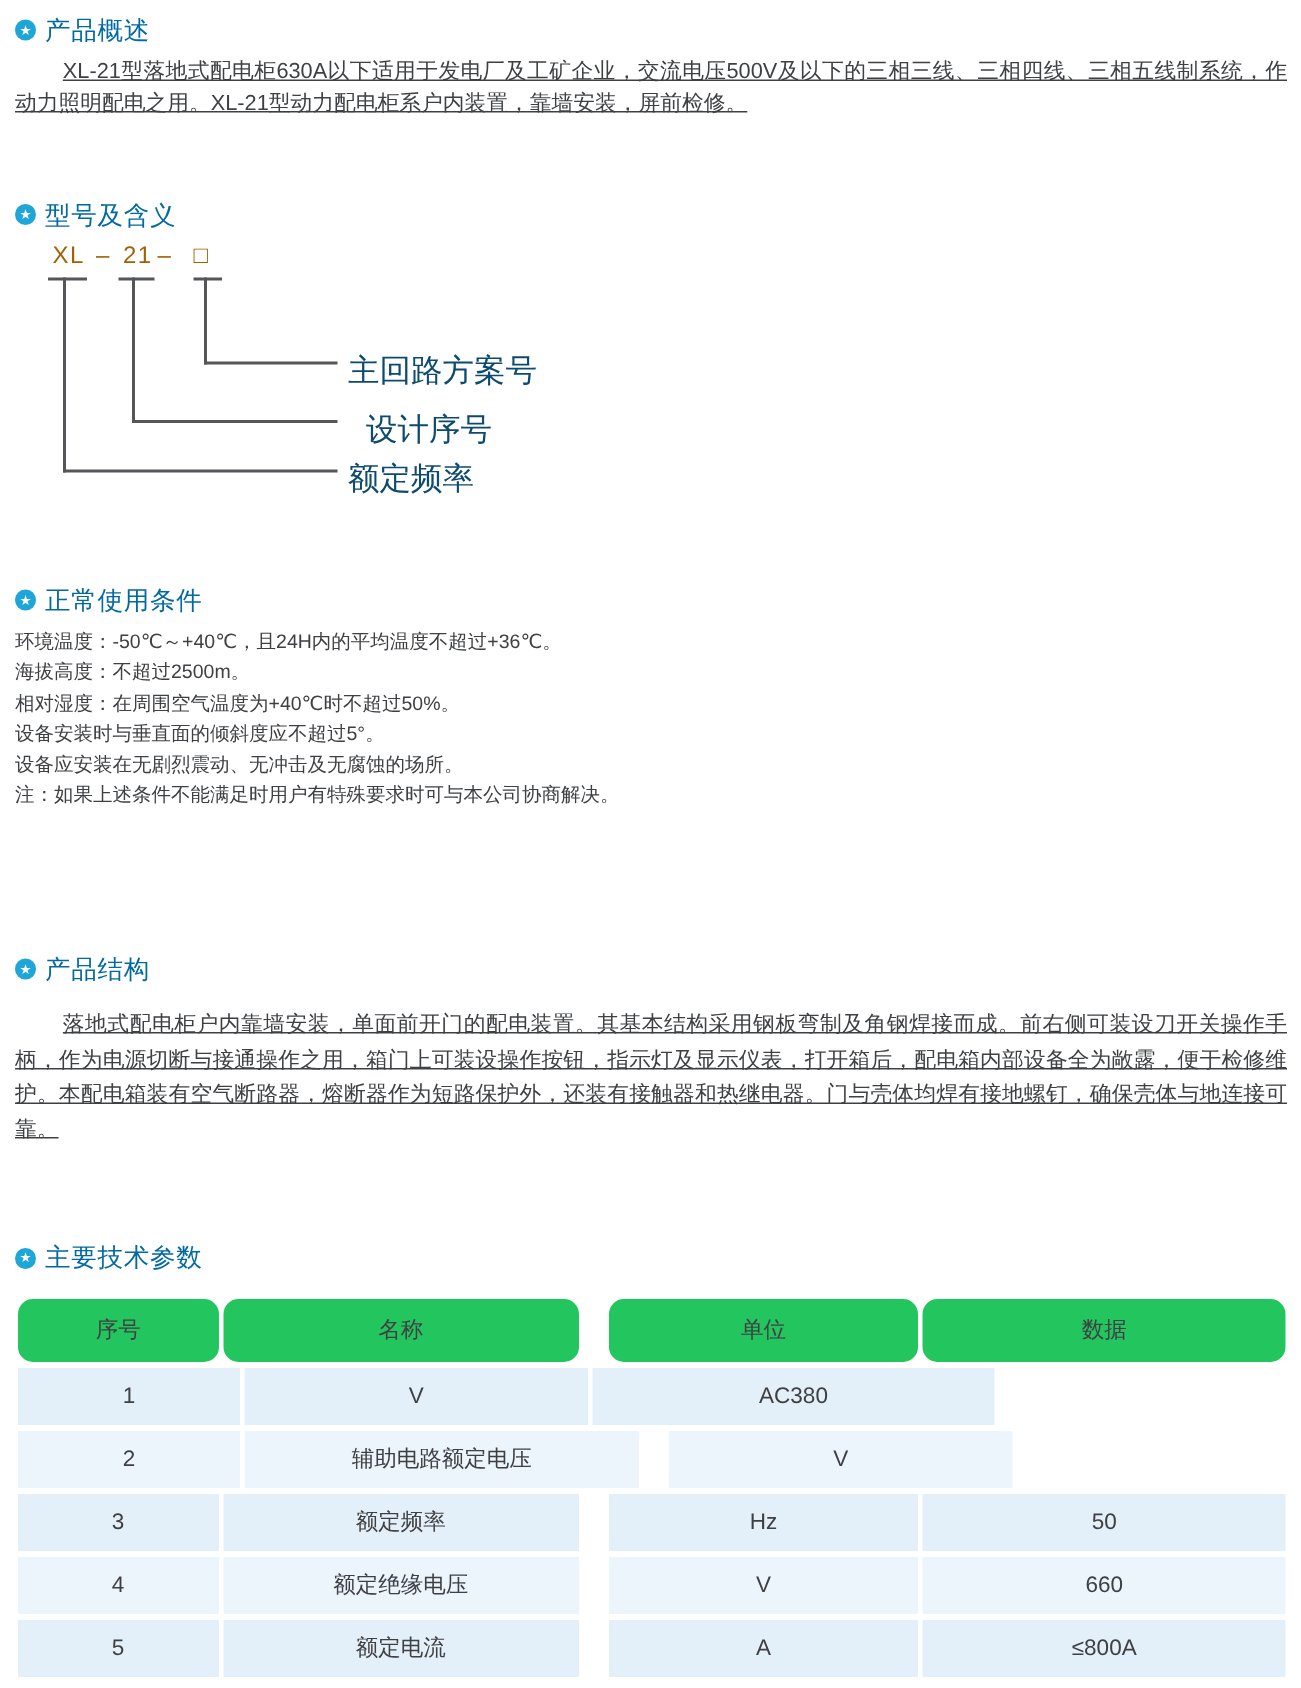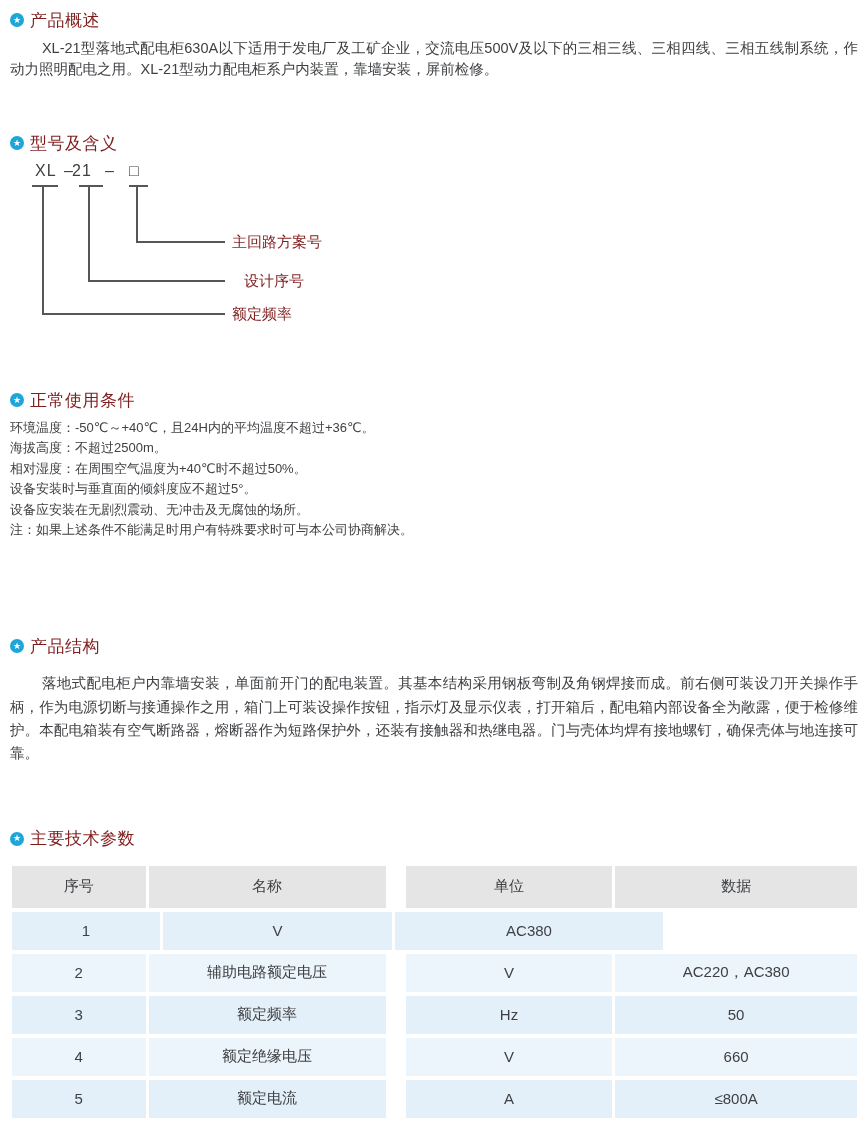--- a/index.html
+++ b/index.html
@@ -13,48 +13,49 @@
     display:flex;align-items:center;gap:6px;
     margin-left:10px;height:20px;
   }
   .sec-icon{
     width:14px;height:14px;border-radius:50%;
     background:#1ea6d9;color:#ffffff;
     display:flex;align-items:center;justify-content:center;
     font-size:9px;line-height:1;flex:0 0 14px;
   }
   .sec-title{
-    font-size:17px;color:#7f1d1d;letter-spacing:.5px;white-space:nowrap;
+    font-size:17px;color:#0369a1;letter-spacing:.5px;white-space:nowrap;
   }
   
   .para{
     margin:8px 10px 0 10px;width:848px;
     font-size:14.5px;line-height:21px;text-indent:2.2em;
     text-align:justify;
+    text-decoration:underline;
   }
   .para.structure{line-height:23.3px;}
   
   .diagram{position:relative;height:170px;margin-top:9px;}
-  .diagram .code{position:absolute;top:0;font-size:16px;color:#404040;letter-spacing:1px;}
+  .diagram .code{position:absolute;top:0;font-size:16px;color:#a16207;letter-spacing:1px;}
   .diagram .tick{position:absolute;height:2px;background:#55565a;}
   .diagram .vline{position:absolute;width:2px;background:#55565a;}
   .diagram .hline{position:absolute;height:2px;background:#55565a;}
-  .diagram .dlabel{position:absolute;font-size:15px;color:#7f1d1d;white-space:nowrap;}
+  .diagram .dlabel{position:absolute;font-size:21px;color:#0c4a6e;white-space:nowrap;}
   
   .cond{margin:8px 10px 0 10px;font-size:13px;line-height:20.4px;}
   .cond-line{white-space:nowrap;}
   .cond-line.indent{padding-left:21px;}
   
   .param-table{margin:17px 0 0 12px;width:845px;}
   .trow{display:flex;margin-bottom:4px;}
   .trow .tcell{
     display:flex;align-items:center;justify-content:center;
     font-size:15px;color:#3f4043;height:38px;
   }
-  .trow.head .tcell{background:#e5e5e5;height:42px;}
+  .trow.head .tcell{background:#22c55e;height:42px;border-radius:10px;}
   .trow.odd .tcell{background:#e4f0f9;}
   .trow.even .tcell{background:#ecf5fc;}
   .tcell.c0{width:148px;margin-right:3px;}
   .tcell.c1{width:263px;margin-right:20px;}
   .tcell.c2{width:229px;margin-right:3px;}
   .tcell.c3{width:268px;}
   
   .sp-a{margin-top:10px;}
   .sp-b{margin-top:53px;}
   .sp-c{margin-top:58px;}
@@ -71,21 +72,21 @@
 <div class="para">XL-21型落地式配电柜630A以下适用于发电厂及工矿企业，交流电压500V及以下的三相三线、三相四线、三相五线制系统，作动力照明配电之用。XL-21型动力配电柜系户内装置，靠墙安装，屏前检修。</div>
 
 <div class="sec-head sp-b">
   <span class="sec-icon">★</span>
   <span class="sec-title">型号及含义</span>
 </div>
 
 <div class="diagram">
   <span class="code" style="left:35px">XL</span>
   <span class="code" style="left:64px">–</span>
-  <span class="code" style="left:72px">21</span>
+  <span class="code" style="left:82px">21</span>
   <span class="code" style="left:105px">–</span>
   <span class="code" style="left:129px">□</span>
 
   <div class="tick" style="left:32px;top:23px;width:26px"></div>
   <div class="tick" style="left:79px;top:23px;width:24px"></div>
   <div class="tick" style="left:129px;top:23px;width:19px"></div>
 
   <div class="vline" style="left:42px;top:23px;height:130px"></div>
   <div class="vline" style="left:88px;top:23px;height:97px"></div>
   <div class="vline" style="left:136px;top:23px;height:58px"></div>
@@ -133,21 +134,20 @@
   <div>
       <div class="trow odd">
         <div class="tcell c0">1</div>
         <div class="tcell c2">V</div>
         <div class="tcell c3">AC380</div>
       </div>
       <div class="trow even">
         <div class="tcell c0">2</div>
         <div class="tcell c1">辅助电路额定电压</div>
         <div class="tcell c2">V</div>
-        <div class="tcell c3">AC220，AC380</div>
       </div>
       <div class="trow odd">
         <div class="tcell c0">3</div>
         <div class="tcell c1">额定频率</div>
         <div class="tcell c2">Hz</div>
         <div class="tcell c3">50</div>
       </div>
       <div class="trow even">
         <div class="tcell c0">4</div>
         <div class="tcell c1">额定绝缘电压</div>

